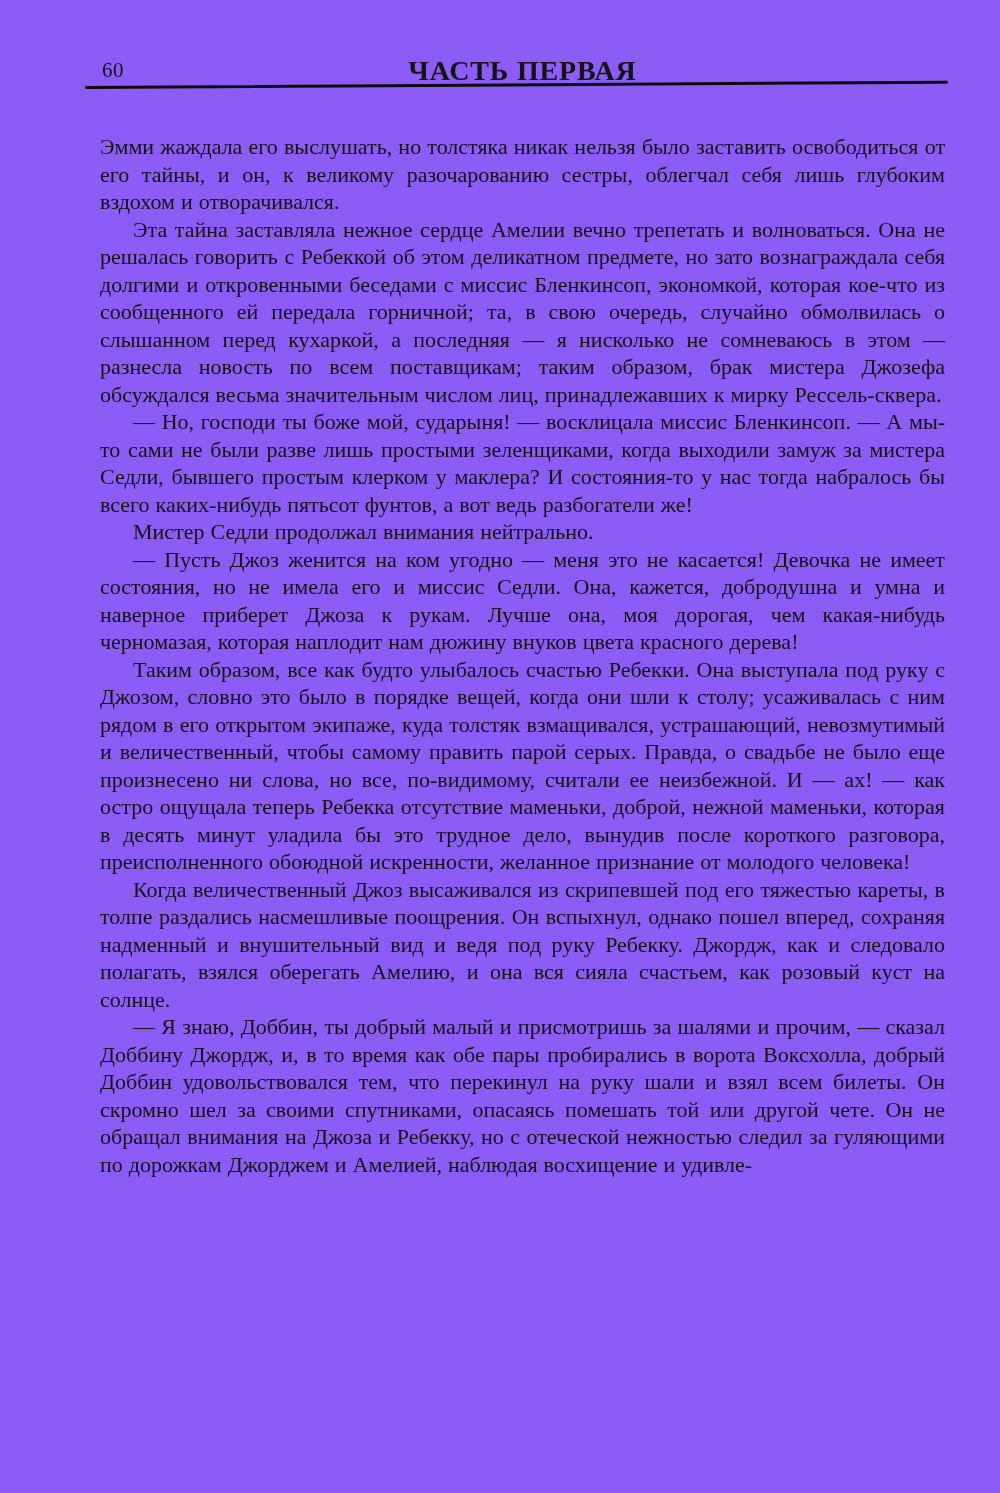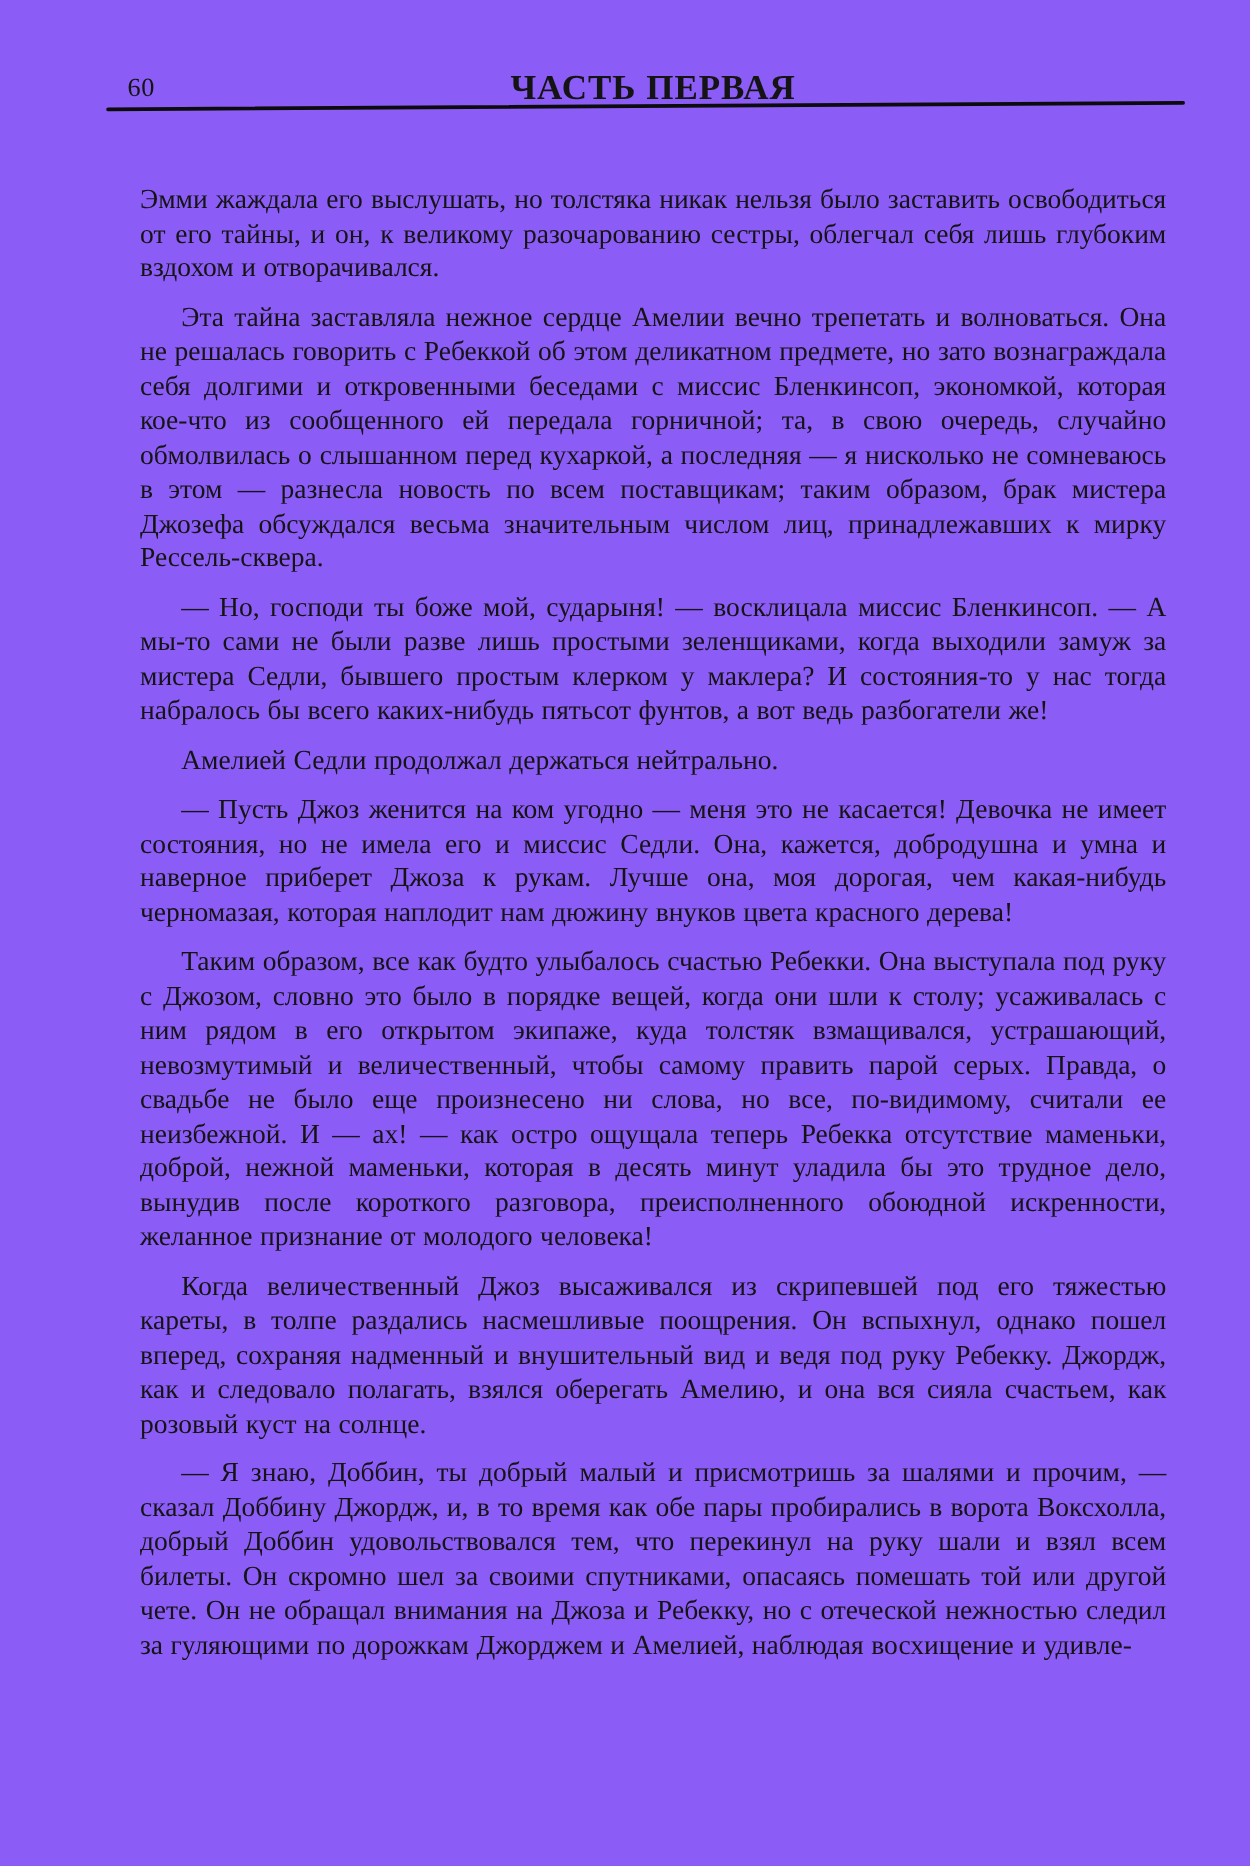--- a/index.html
+++ b/index.html
@@ -50,21 +50,21 @@
     position: absolute;
     left: 100px;
     top: 133px;
     width: 845px;
     font-size: 22px;
     line-height: 27.5px;
     text-align: justify;
     word-spacing: 0.5px;
   }
   .para {
-    margin: 12px;
+    margin: 0;
     padding: 0;
     text-indent: 33px;
   }
   .para.no-indent {
     text-indent: 0;
   }
 </style>
 </head>
 <body>
 
@@ -73,20 +73,20 @@
   <div>
     <span class="page-number">60</span>
     <div class="part-title">ЧАСТЬ ПЕРВАЯ</div>
     <div class="header-rule"></div>
   </div>
 
   <div class="content">
     <p class="para no-indent">Эмми жаждала его выслушать, но толстяка никак нельзя было заставить освободиться от его тайны, и он, к великому разочарованию сестры, облегчал себя лишь глубоким вздохом и отворачивался.</p>
     <p class="para">Эта тайна заставляла нежное сердце Амелии вечно трепетать и волноваться. Она не решалась говорить с Ребеккой об этом деликатном предмете, но зато вознаграждала себя долгими и откровенными беседами с миссис Бленкинсоп, экономкой, которая кое-что из сообщенного ей передала горничной; та, в свою очередь, случайно обмолвилась о слышанном перед кухаркой, а последняя — я нисколько не сомневаюсь в этом — разнесла новость по всем поставщикам; таким образом, брак мистера Джозефа обсуждался весьма значительным числом лиц, принадлежавших к мирку Рессель-сквера.</p>
     <p class="para">— Но, господи ты боже мой, сударыня! — восклицала миссис Бленкинсоп. — А мы-то сами не были разве лишь простыми зеленщиками, когда выходили замуж за мистера Седли, бывшего простым клерком у маклера? И состояния-то у нас тогда набралось бы всего каких-нибудь пятьсот фунтов, а вот ведь разбогатели же!</p>
-    <p class="para">Амелией Седли продолжал держаться нейтрально.</p>
+    <p class="para">Мистер Седли продолжал внимания нейтрально.</p>
     <p class="para">— Пусть Джоз женится на ком угодно — меня это не касается! Девочка не имеет состояния, но не имела его и миссис Седли. Она, кажется, добродушна и умна и наверное приберет Джоза к рукам. Лучше она, моя дорогая, чем какая-нибудь черномазая, которая наплодит нам дюжину внуков цвета красного дерева!</p>
     <p class="para">Таким образом, все как будто улыбалось счастью Ребекки. Она выступала под руку с Джозом, словно это было в порядке вещей, когда они шли к столу; усаживалась с ним рядом в его открытом экипаже, куда толстяк взмащивался, устрашающий, невозмутимый и величественный, чтобы самому править парой серых. Правда, о свадьбе не было еще произнесено ни слова, но все, по-видимому, считали ее неизбежной. И — ах! — как остро ощущала теперь Ребекка отсутствие маменьки, доброй, нежной маменьки, которая в десять минут уладила бы это трудное дело, вынудив после короткого разговора, преисполненного обоюдной искренности, желанное признание от молодого человека!</p>
     <p class="para">Когда величественный Джоз высаживался из скрипевшей под его тяжестью кареты, в толпе раздались насмешливые поощрения. Он вспыхнул, однако пошел вперед, сохраняя надменный и внушительный вид и ведя под руку Ребекку. Джордж, как и следовало полагать, взялся оберегать Амелию, и она вся сияла счастьем, как розовый куст на солнце.</p>
     <p class="para">— Я знаю, Доббин, ты добрый малый и присмотришь за шалями и прочим, — сказал Доббину Джордж, и, в то время как обе пары пробирались в ворота Воксхолла, добрый Доббин удовольствовался тем, что перекинул на руку шали и взял всем билеты. Он скромно шел за своими спутниками, опасаясь помешать той или другой чете. Он не обращал внимания на Джоза и Ребекку, но с отеческой нежностью следил за гуляющими по дорожкам Джорджем и Амелией, наблюдая восхищение и удивле-</p>
   </div>
 
 </div>
 
 </body></html>

